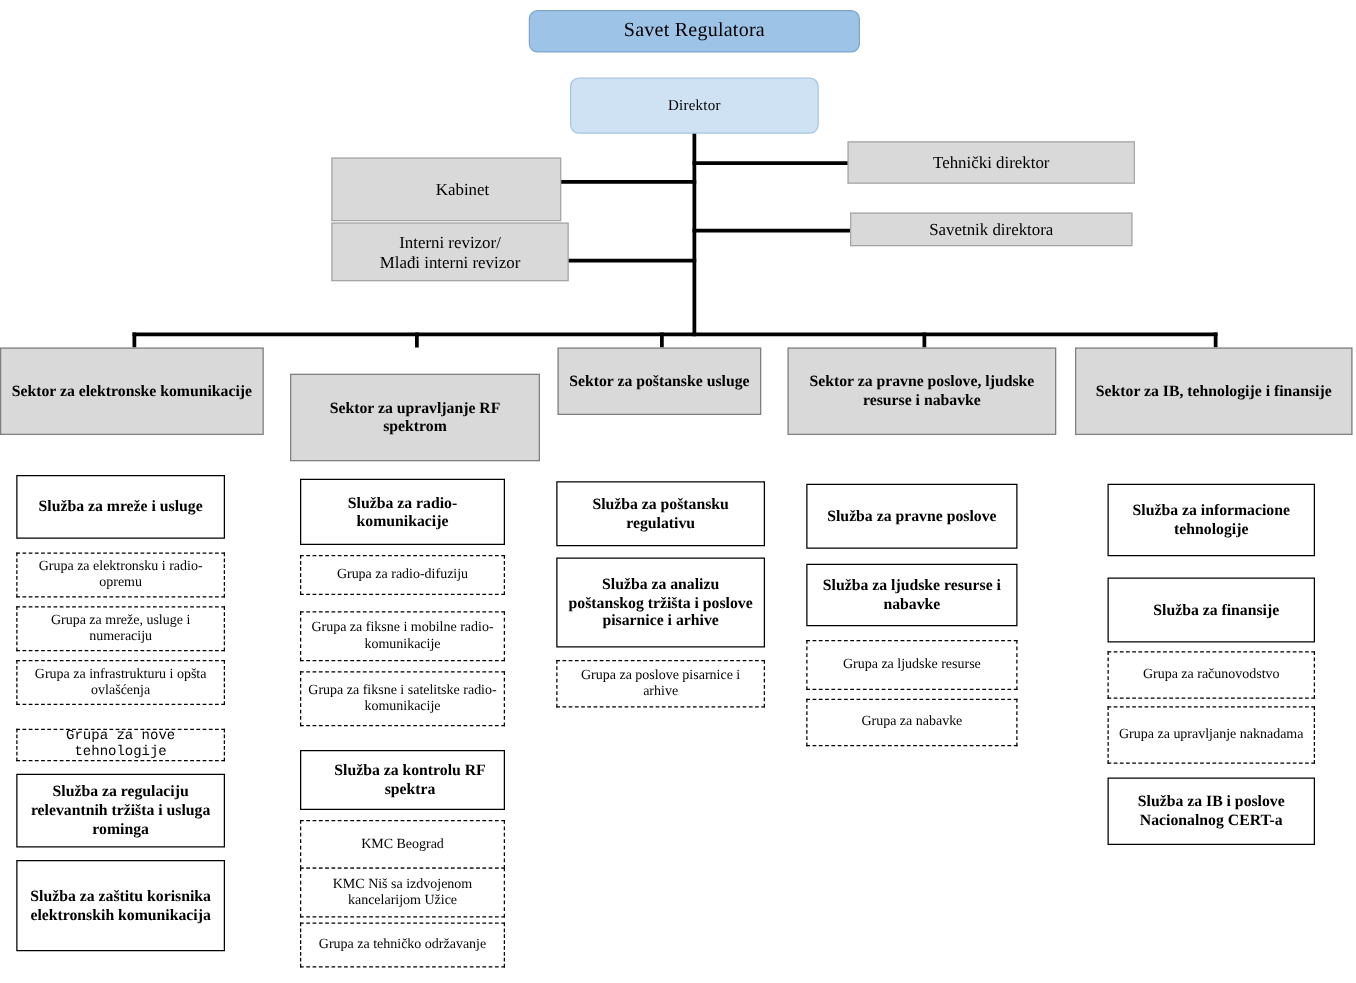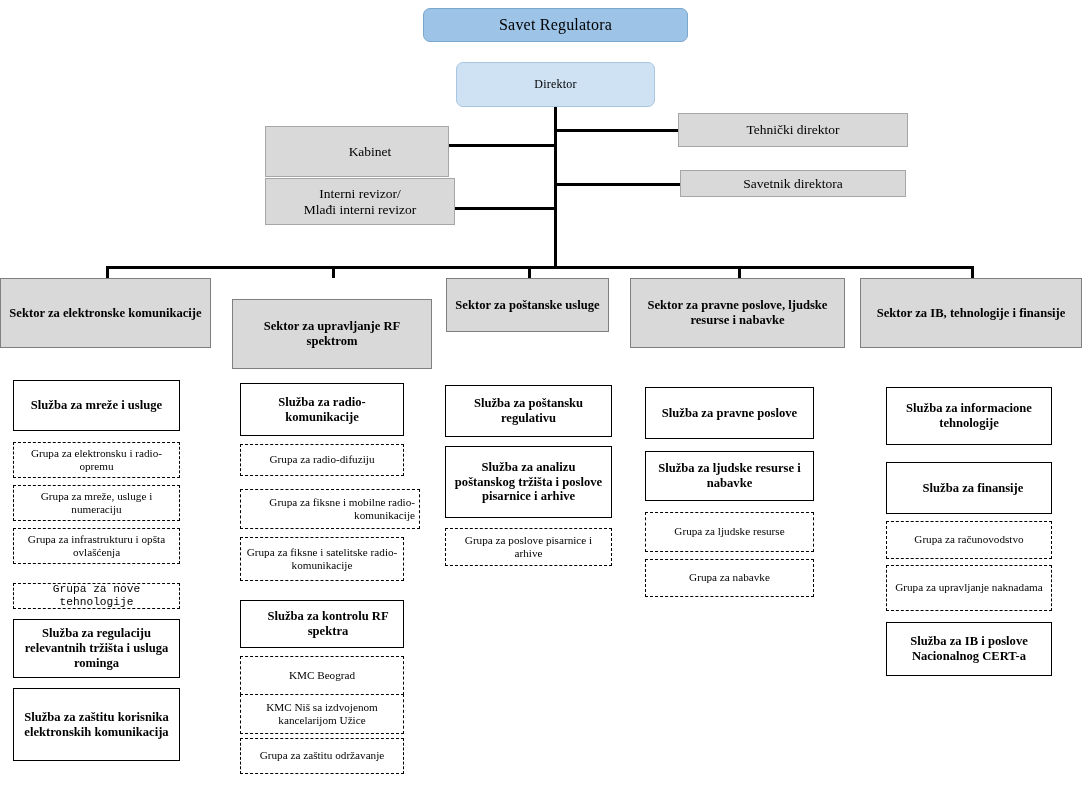--- a/index.html
+++ b/index.html
@@ -102,26 +102,26 @@
     <div class="node group" style="left: 13px; top: 442px; width: 167px; height: 36px;">Grupa za elektronsku i radio-opremu</div>
     <div class="node group" style="left: 13px; top: 485px; width: 167px; height: 36px;">Grupa za mreže, usluge i numeraciju</div>
     <div class="node group" style="left: 13px; top: 528px; width: 167px; height: 36px;">Grupa za infrastrukturu i opšta ovlašćenja</div>
     <div class="node group" style="left: 13px; top: 583px; width: 167px; height: 26px; font-family: Liberation Mono, monospace;">Grupa za nove tehnologije</div>
     <div class="node service" style="left: 13px; top: 619px; width: 167px; height: 59px;">Služba za regulaciju relevantnih tržišta i usluga rominga</div>
     <div class="node service" style="left: 13px; top: 688px; width: 167px; height: 73px;">Služba za zaštitu korisnika elektronskih komunikacija</div>
     <div class="line v" style="left: 332px; top: 266px; height: 12px;"></div>
     <div class="node sector" style="left: 232px; top: 278px; width: 200px; height: 70px; margin-top: 21px;">Sektor za upravljanje RF spektrom</div>
     <div class="node service" style="left: 240px; top: 383px; width: 164px; height: 53px;">Služba za radio-komunikacije</div>
     <div class="node group" style="left: 240px; top: 444px; width: 164px; height: 32px;">Grupa za radio-difuziju</div>
-    <div class="node group" style="left: 240px; top: 489px; width: 180px; height: 40px; text-align: right;">Grupa za fiksne i mobilne radio-komunikacije</div>
+    <div class="node group" style="left: 240px; top: 489px; width: 164px; height: 40px;">Grupa za fiksne i mobilne radio-komunikacije</div>
     <div class="node group" style="left: 240px; top: 537px; width: 164px; height: 44px;">Grupa za fiksne i satelitske radio-komunikacije</div>
     <div class="node service" style="left: 240px; top: 600px; width: 164px; height: 48px; padding-left: 16px;">Služba za kontrolu RF spektra</div>
     <div class="node group" style="left: 240px; top: 656px; width: 164px; height: 39px;">KMC Beograd</div>
     <div class="node group" style="left: 240px; top: 694px; width: 164px; height: 40px;">KMC Niš sa izdvojenom kancelarijom Užice</div>
-    <div class="node group" style="left: 240px; top: 738px; width: 164px; height: 36px;">Grupa za zaštitu održavanje</div>
+    <div class="node group" style="left: 240px; top: 738px; width: 164px; height: 36px;">Grupa za tehničko održavanje</div>
     <div class="line v" style="left: 528px; top: 266px; height: 12px;"></div>
     <div class="node sector" style="left: 446px; top: 278px; width: 163px; height: 54px;">Sektor za poštanske usluge</div>
     <div class="node service" style="left: 445px; top: 385px; width: 167px; height: 52px;">Služba za poštansku regulativu</div>
     <div class="node service" style="left: 445px; top: 446px; width: 167px; height: 72px;">Služba za analizu poštanskog tržišta i poslove pisarnice i arhive</div>
     <div class="node group" style="left: 445px; top: 528px; width: 167px; height: 38px;">Grupa za poslove pisarnice i arhive</div>
     <div class="line v" style="left: 738px; top: 266px; height: 12px;"></div>
     <div class="node sector" style="left: 630px; top: 278px; width: 215px; height: 70px;">Sektor za pravne poslove, ljudske resurse i nabavke</div>
     <div class="node service" style="left: 645px; top: 387px; width: 169px; height: 52px;">Služba za pravne poslove</div>
     <div class="node service" style="left: 645px; top: 451px; width: 169px; height: 50px;">Služba za ljudske resurse i nabavke</div>
     <div class="node group" style="left: 645px; top: 512px; width: 169px; height: 40px;">Grupa za ljudske resurse</div>

